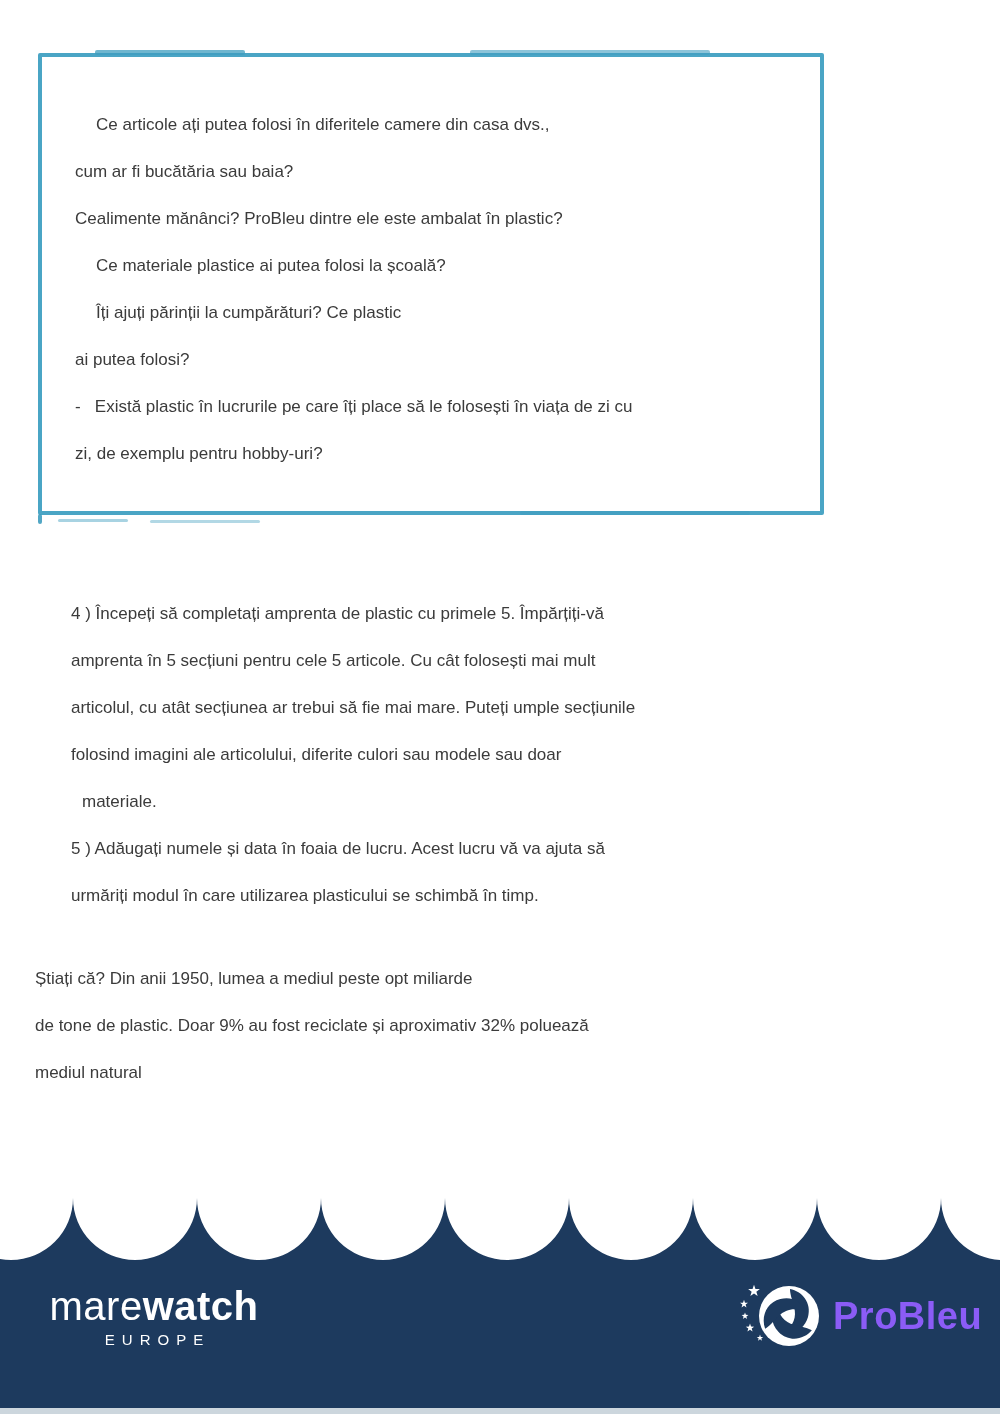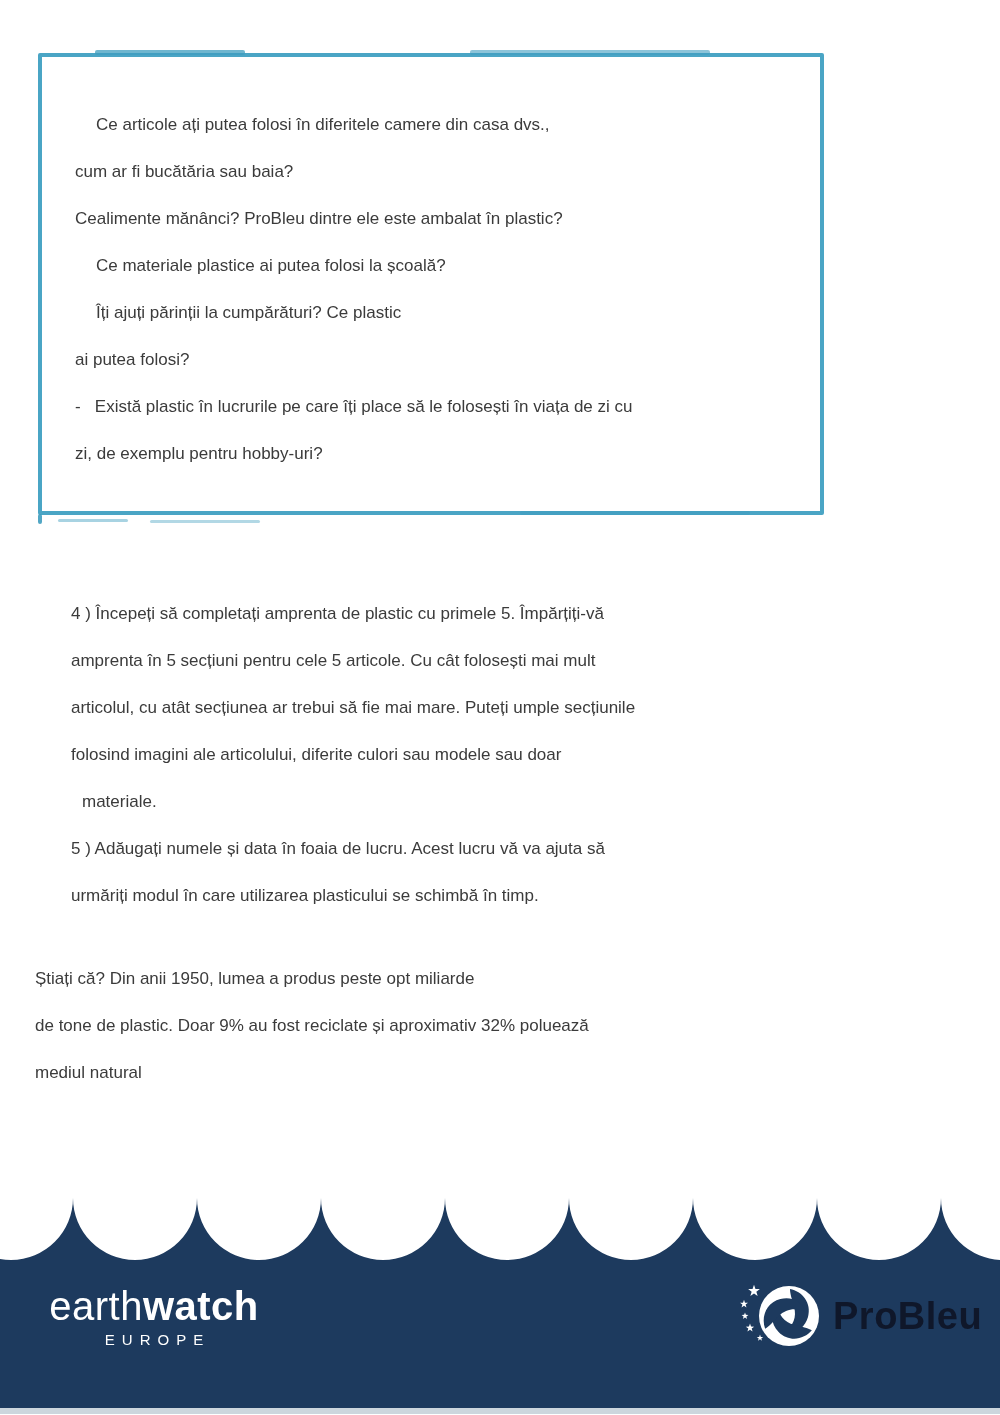--- a/index.html
+++ b/index.html
@@ -30,21 +30,21 @@
   .f-line{font-size:17px;line-height:47px;white-space:pre-wrap;}
   
   .wave{position:absolute;left:0;top:1196px;width:1000px;height:66px;display:block;}
   .footer-solid{position:absolute;left:0;top:1261px;width:1000px;height:147px;background:#1d3a5e;}
   .footer-strip{position:absolute;left:0;top:1408px;width:1000px;height:6px;background:#ccd6dd;}
   .ew-logo{position:absolute;left:26px;top:1284px;width:256px;text-align:center;color:#ffffff;z-index:2;}
   .ew-word{font-size:40px;line-height:44px;letter-spacing:.5px;}
   .ew-light{font-weight:400;}
   .ew-bold{font-weight:700;}
   .ew-sub{font-size:15px;font-weight:400;letter-spacing:7px;margin-top:3px;padding-left:7px;}
-  .pb-logo{position:absolute;left:737px;top:1282px;height:68px;display:flex;align-items:center;gap:12px;color:#0f172a;z-index:2;}
+  .pb-logo{position:absolute;left:737px;top:1282px;height:68px;display:flex;align-items:center;gap:12px;color:#8b5cf6;z-index:2;}
   .pb-text{font-size:38px;font-weight:700;letter-spacing:.5px;}
 </style>
 </head>
 <body>
 
 <div class="page">
 
   <div class="qbox">
     <div class="q-line indent">Ce articole ați putea folosi în diferitele camere din casa dvs.,</div>
     <div class="q-line">cum ar fi bucătăria sau baia?</div>
@@ -67,21 +67,21 @@
     <div class="i-line">4 ) Începeți să completați amprenta de plastic cu primele 5. Împărțiți-vă</div>
     <div class="i-line">amprenta în 5 secțiuni pentru cele 5 articole. Cu cât folosești mai mult</div>
     <div class="i-line">articolul, cu atât secțiunea ar trebui să fie mai mare. Puteți umple secțiunile</div>
     <div class="i-line">folosind imagini ale articolului, diferite culori sau modele sau doar</div>
     <div class="i-line indent-sm">materiale.</div>
     <div class="i-line">5 ) Adăugați numele și data în foaia de lucru. Acest lucru vă va ajuta să</div>
     <div class="i-line">urmăriți modul în care utilizarea plasticului se schimbă în timp.</div>
   </div>
 
   <div class="facts">
-    <div class="f-line">Știați că? Din anii 1950, lumea a produs peste opt miliarde</div>
+    <div class="f-line">Știați că? Din anii 1950, lumea a mediul peste opt miliarde</div>
     <div class="f-line">de tone de plastic. Doar 9% au fost reciclate și aproximativ 32% poluează</div>
     <div class="f-line">mediul natural</div>
   </div>
 
   <svg class="wave" width="1000" height="66" viewBox="0 0 1000 66" preserveAspectRatio="none">
     <path fill="#1d3a5e" d="M -51 2
       A 62 62 0 0 0 73 2
       A 62 62 0 0 0 197 2
       A 62 62 0 0 0 321 2
       A 62 62 0 0 0 445 2
@@ -90,21 +90,21 @@
       A 62 62 0 0 0 817 2
       A 62 62 0 0 0 941 2
       A 62 62 0 0 0 1065 2
       L 1065 66 L -51 66 Z"></path>
   </svg>
   <div class="footer-solid"></div>
   <div class="footer-strip"></div>
 
   <div class="ew-logo">
     <div class="ew-word">
-      <span class="ew-light">earth</span><span class="ew-bold">watch</span>
+      <span class="ew-light">mare</span><span class="ew-bold">watch</span>
     </div>
     <div class="ew-sub">EUROPE</div>
   </div>
 
   <div class="pb-logo">
     <svg width="84" height="68" viewBox="0 0 84 68">
       <defs>
         <path id="star" d="M0,-10 L2.35,-3.24 L9.51,-3.09 L3.80,1.24 L5.88,8.09 L0,4 L-5.88,8.09 L-3.80,1.24 L-9.51,-3.09 L-2.35,-3.24 Z"></path>
       </defs>
       <g fill="#ffffff">

